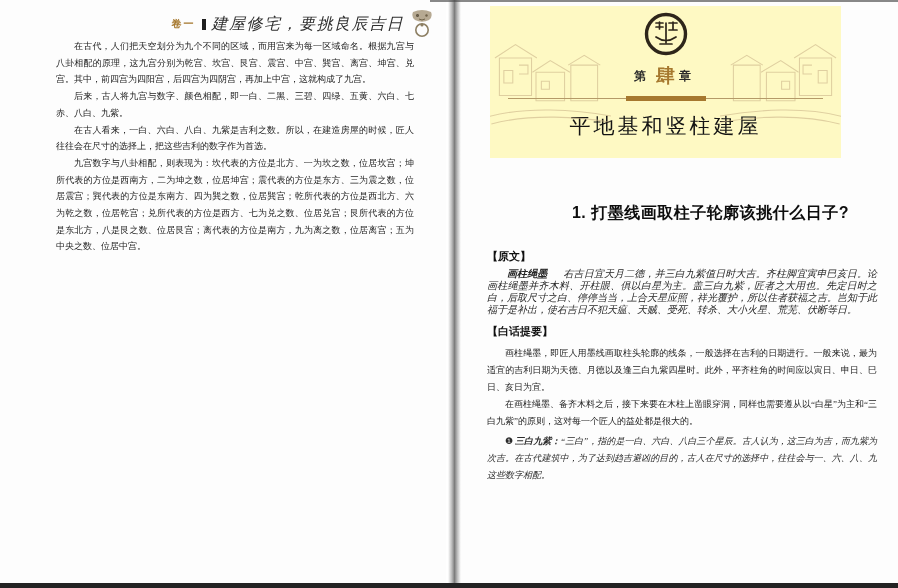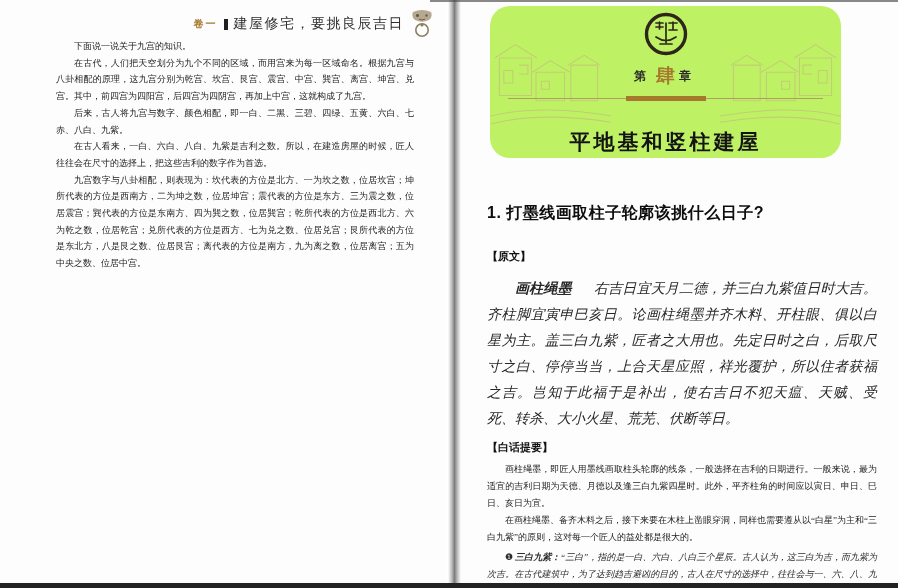--- a/index.html
+++ b/index.html
@@ -16,52 +16,52 @@
                 background:linear-gradient(90deg,#ffffff 0%,#b9b9b9 30%,#7d7d7d 50%,#bcbcbc 72%,#ffffff 100%); }
   .right-page { position:absolute; left:461px; top:0; width:437px; height:588px; background:#fdfdfd; }
   .edge-bottom{ position:absolute; left:0; top:583px; width:898px; height:5px; background:#232323; }
   .edge-top   { position:absolute; left:430px; top:0; width:468px; height:2px; background:#4a4a4a; opacity:.65; }
 
   
   .lp-header { position:absolute; top:9px; right:12px; display:flex; align-items:center; gap:6px;
                font-family:"Liberation Sans","DejaVu Sans",sans-serif; }
   .lp-volume { color:#a6782e; font-size:10px; font-weight:bold; letter-spacing:2px; }
   .lp-sep    { width:4px; height:11px; background:#1f1f1f; display:inline-block; }
-  .lp-title  { font-size:14px; color:#2e2e2e; letter-spacing:1.5px; }
+  .lp-title  { font-size:16px; color:#2e2e2e; letter-spacing:1.5px;font-style:italic; }
   .lp-orn    { width:24px; height:30px; }
 
   .lp-body { position:absolute; top:38px; left:56px; width:358px;
              font-size:9px; line-height:16.7px; text-align:justify; color:#222; }
   .lp-body p { text-indent:2em; }
 
   
   .banner { position:absolute; left:29px; top:6px; width:351px; height:152px;
-            background:#bef264; border-radius:20px; overflow:hidden; text-align:center; }
+            background:#fef9c3; border-radius:0; overflow:hidden; text-align:center; }
   .sketch { position:absolute; top:10px; width:125px; height:125px; opacity:.55; }
   .sketch.l { left:-4px; }
   .sketch.r { right:-4px; transform:scaleX(-1); }
   .seal { margin-top:5px; width:46px; height:46px; display:inline-block; }
   .chapter-row { position:relative; margin-top:2px; font-size:12px; letter-spacing:6px;
                  color:#2a2a2a; font-weight:bold; }
   .chapter-num { color:#a6782e; font-size:19px; font-weight:bold; letter-spacing:0; margin:0 4px;
                  vertical-align:-2px; }
   .divider { position:relative; height:5px; margin:7px 18px 0 18px; }
   .divider::before { content:""; position:absolute; left:0; right:0; top:2px; height:1px; background:#b49a68; }
   .divider .thick { position:absolute; left:50%; top:0; width:80px; height:5px; margin-left:-40px; background:#a6782e; }
-  .chapter-title { margin-top:27px; font-size:21px; font-weight:bold; letter-spacing:3px; color:#141414; }
+  .chapter-title { margin-top:11px; font-size:21px; font-weight:normal; letter-spacing:3px; color:#141414; }
 
   
-  .section-title { position:absolute; top:203px; left:26px; width:362px; text-align:left;
+  .section-title { position:absolute; top:203px; left:26px; width:362px; text-align:right;
                    font-family:"Liberation Sans","DejaVu Sans",sans-serif;
                    font-size:16px; font-weight:bold; color:#0d0d0d; letter-spacing:.5px; }
   .rp-flow { position:absolute; top:249px; left:26px; width:390px; }
   .sub-heading { font-family:"Liberation Sans","DejaVu Sans",sans-serif;
                  font-size:11px; font-weight:bold; color:#101010; }
-  .orig-text { margin-top:12px; margin-bottom:8px; font-style:italic; font-size:14px;
-               line-height:26px; text-align:justify; text-indent:2em; color:#272727; }
+  .orig-text { margin-top:4px; margin-bottom:8px; font-style:italic; font-size:10px;
+               line-height:12px; text-align:justify; text-indent:2em; color:#272727; }
   .orig-lead { font-weight:bold; margin-right:1.6em; font-style:italic; }
   .vern { margin-top:0; }
   .vern-paras { margin-top:6px; }
   .vern-paras p { font-size:9px; line-height:17px; text-align:justify; text-indent:2em; color:#222; }
   .footnote { margin-top:3px; font-style:italic; font-size:9px; line-height:17px;
               text-align:justify; text-indent:2em; color:#2b2b2b; }
   .fn-marker { font-style:normal; font-size:9px; margin-right:2px; }
   .fn-term { font-weight:bold;margin-top:33px; }
 </style>
 </head>
@@ -78,21 +78,20 @@
       <circle cx="7.5" cy="6.5" r="1.2" fill="#6f6krieg249" opacity=".9"></circle>
       <circle cx="7.5" cy="6.5" r="1.2" fill="#6f6249"></circle>
       <circle cx="16.5" cy="6.5" r="1.2" fill="#6f6249"></circle>
       <path d="M9 10 q3 2 6 0" stroke="#6f6249" stroke-width="1" fill="none"></path>
       <circle cx="12" cy="21" r="6.2" stroke="#8d7f63" stroke-width="1.6" fill="none"></circle>
       <circle cx="12" cy="16" r="1.6" fill="#8d7f63"></circle>
     </svg>
   </div>
 
   <div class="lp-body">
-    <p>下面说一说关于九宫的知识。</p>
     <p>在古代，人们把天空划分为九个不同的区域，而用宫来为每一区域命名。根据九宫与八卦相配的原理，这九宫分别为乾宫、坎宫、艮宫、震宫、中宫、巽宫、离宫、坤宫、兑宫。其中，前四宫为四阳宫，后四宫为四阴宫，再加上中宫，这就构成了九宫。</p>
     <p>后来，古人将九宫与数字、颜色相配，即一白、二黑、三碧、四绿、五黄、六白、七赤、八白、九紫。</p>
     <p>在古人看来，一白、六白、八白、九紫是吉利之数。所以，在建造房屋的时候，匠人往往会在尺寸的选择上，把这些吉利的数字作为首选。</p>
     <p>九宫数字与八卦相配，则表现为：坎代表的方位是北方、一为坎之数，位居坎宫；坤所代表的方位是西南方，二为坤之数，位居坤宫；震代表的方位是东方、三为震之数，位居震宫；巽代表的方位是东南方、四为巽之数，位居巽宫；乾所代表的方位是西北方、六为乾之数，位居乾宫；兑所代表的方位是西方、七为兑之数、位居兑宫；艮所代表的方位是东北方，八是艮之数、位居艮宫；离代表的方位是南方，九为离之数，位居离宫；五为中央之数、位居中宫。</p>
   </div>
 </div>
 
 <div class="gutter"></div>
 
 <div class="right-page">

